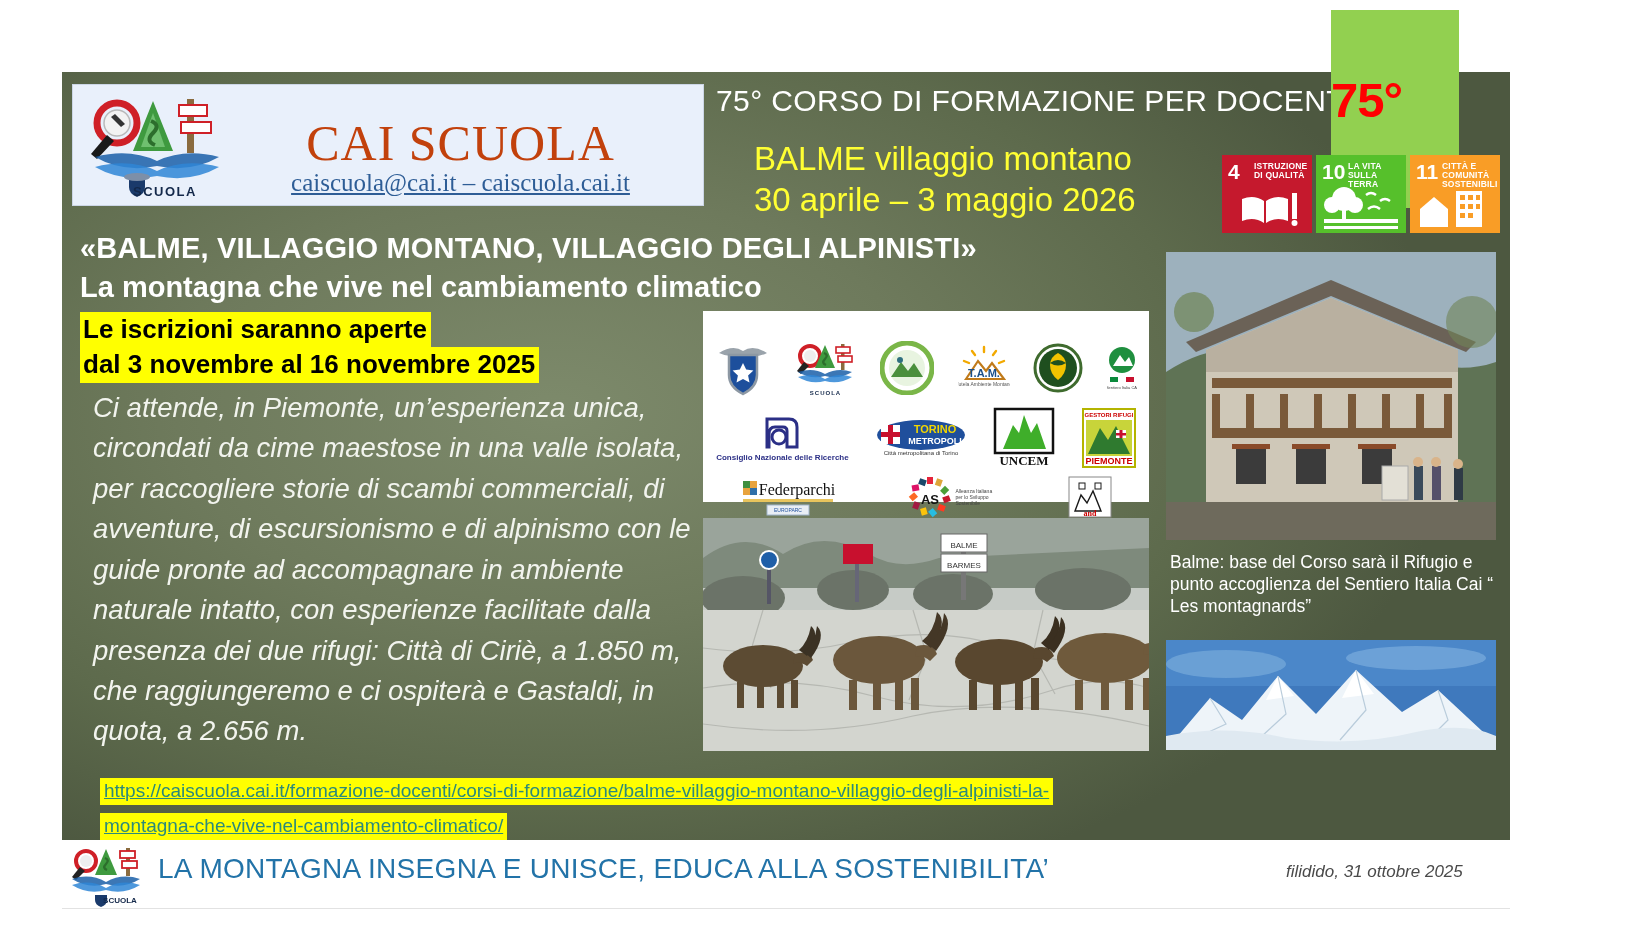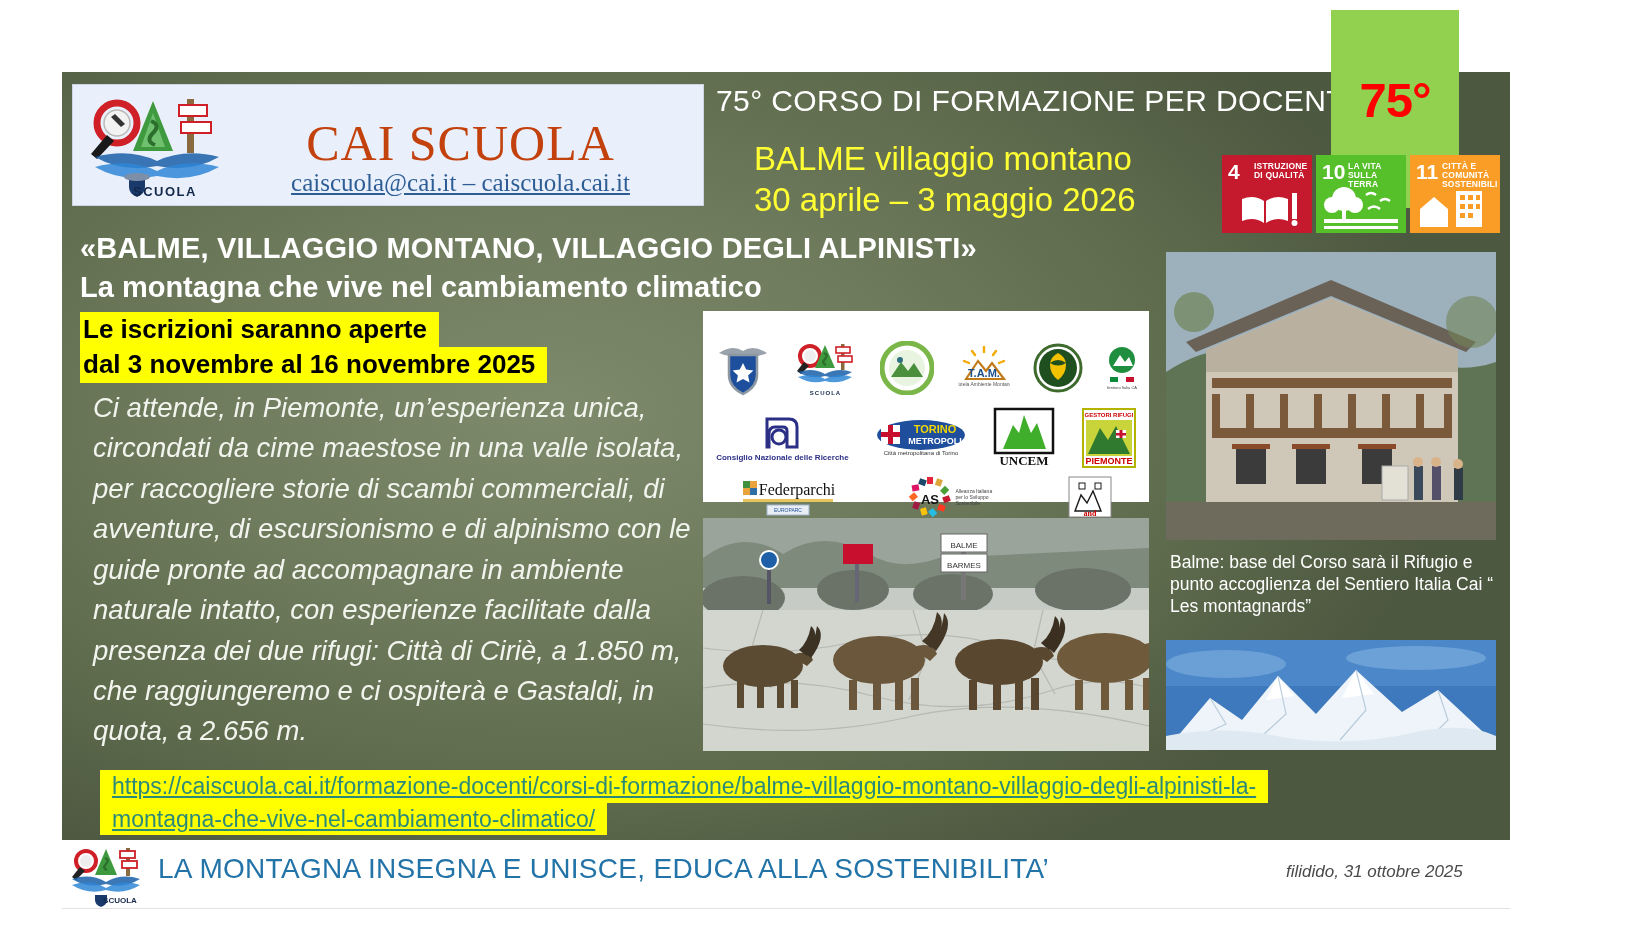--- a/index.html
+++ b/index.html
@@ -11,21 +11,21 @@
     position:relative;
   }
   .poster{position:absolute;left:0;top:0;width:1650px;height:948px;background:#ffffff;}
 
   
   .green-tab{
     position:absolute;left:1331px;top:10px;width:128px;height:198px;
     background:#92d050;z-index:6;
   }
   .green-tab .num{
-    position:absolute;left:0;top:62px;width:128px;text-align:center;
+    position:absolute;left:0;top:62px;width:128px;
     font-size:49px;font-weight:bold;color:#ff0000;
     font-family:"Liberation Sans", sans-serif;letter-spacing:-1px;
   }
 
   
   .panel{
     position:absolute;left:62px;top:72px;width:1448px;height:768px;
     background:
       radial-gradient(ellipse 900px 520px at 34% 44%, #7d8a6b 0%, #6e7a5c 42%, #5d6a4c 74%, #4d5840 100%);
     z-index:2;
@@ -82,34 +82,34 @@
     font-size:29px;font-weight:bold;color:#ffffff;letter-spacing:.2px;z-index:5;
     white-space:nowrap;
   }
   .title2{
     position:absolute;left:80px;top:271px;width:1060px;
     font-size:29px;font-weight:bold;color:#ffffff;z-index:5;white-space:nowrap;
   }
   .hl-wrap{position:absolute;left:80px;top:312px;z-index:5;}
   .hl-line{
     display:table;background:#ffff00;color:#000000;font-weight:bold;
-    font-size:26px;line-height:1.28;padding:1px 12px 1px 3px;
+    font-size:26px;line-height:1.28;padding:1px 4px 1px 3px;
   }
 
   
   .body-par{
     position:absolute;left:93px;top:388px;width:600px;
     font-size:27.5px;font-style:italic;color:#f2f4ee;line-height:1.47;z-index:5;
   }
 
   
   .urlblock{position:absolute;left:100px;top:770px;z-index:6;}
   .urlblock .u{
-    display:table;background:#ffff00;color:#2c8a7a;font-size:23px;
-    text-decoration:underline;line-height:1.42;padding:0 12px;
+    display:table;background:#ffff00;color:#2c8a7a;font-size:19px;
+    text-decoration:underline;line-height:1.42;padding:0 4px;margin-top:8px;
   }
 
   
   .collage{
     position:absolute;left:703px;top:311px;width:446px;height:191px;
     background:#ffffff;z-index:5;
   }
   .collage .row{display:flex;align-items:center;justify-content:space-around;width:100%;}
   .collage .r1{height:74px;padding-top:20px;}
   .collage .r2{height:66px;}

